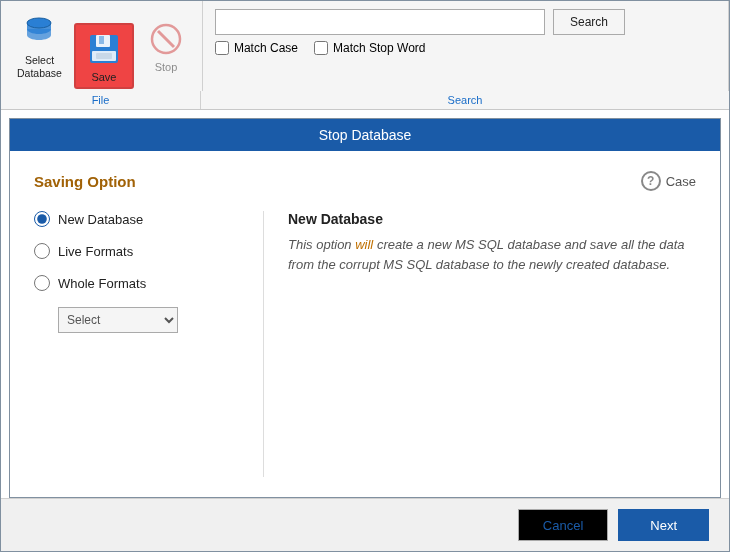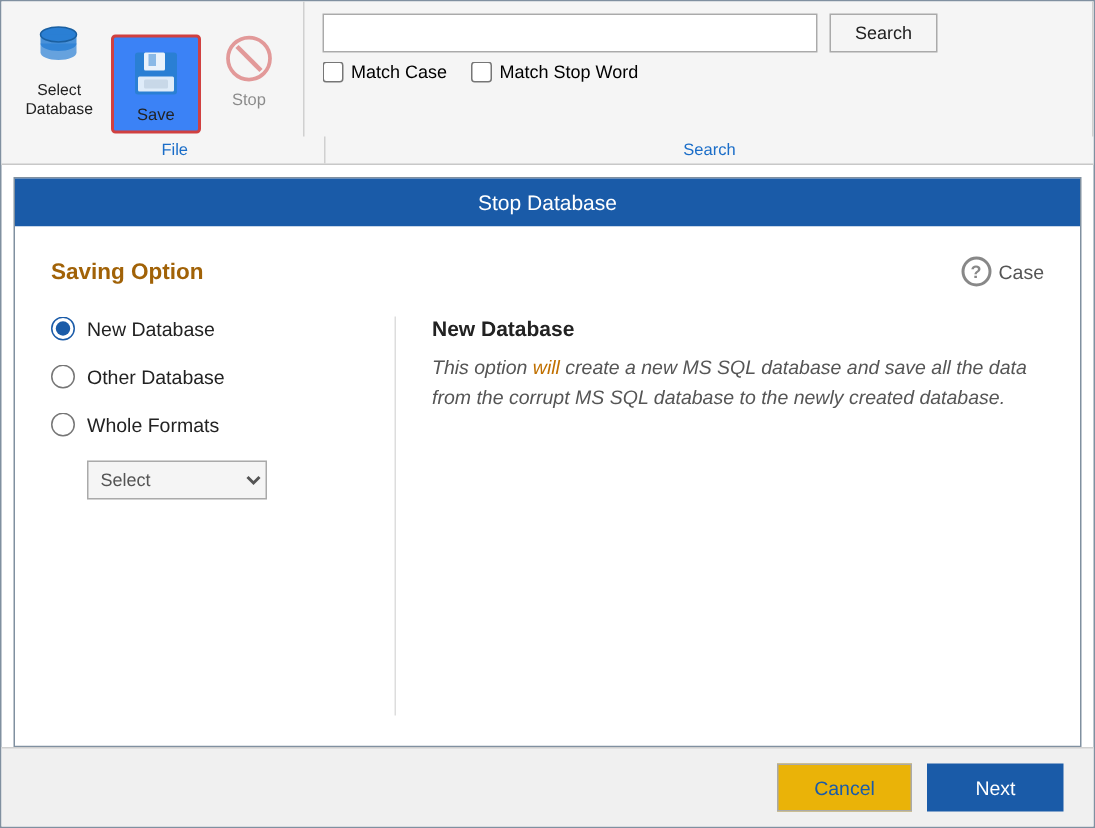--- a/index.html
+++ b/index.html
@@ -54,21 +54,21 @@
       align-items: center;
       justify-content: center;
       padding: 4px 8px;
       cursor: pointer;
       border-radius: 3px;
       min-width: 52px;
     }
 
     .ribbon-btn.active {
       border: 2px solid #d04040;
-      background: #3b82f6;
+      background: #ef4444;
       margin-top: 19px;
     }
 
     .ribbon-icon {
       width: 40px;
       height: 40px;
       display: flex;
       align-items: center;
       justify-content: center;
     }
@@ -76,21 +76,20 @@
     .ribbon-btn-label {
       font-size: 11px;
       color: #222;
       text-align: center;
       margin-top: 2px;
     }
 
     .ribbon-footer {
       display: flex;
       height: 18px;
-      margin-left: 16px;
     }
 
     .ribbon-footer-group {
       display: flex;
       align-items: center;
       justify-content: center;
       flex: 0 0 200px;
       font-size: 11px;
       color: #1a6dc8;
       border-right: 1px solid #d0d0d0;
@@ -287,21 +286,21 @@
       align-items: center;
       justify-content: flex-end;
       padding: 10px 20px;
       gap: 10px;
     }
 
     .btn-cancel {
       height: 32px;
       padding: 0 24px;
       border: 1px solid #aaa;
-      background: #eab308;
+      background: #000000;
       color: #1a5ba8;
       font-size: 13px;
       cursor: pointer;
     }
 
     .btn-next {
       height: 32px;
       padding: 4px 32px;
       border: none;
       background: #1a5ba8;
@@ -419,21 +418,21 @@
 
       <div class="dialog-main">
 
         <div class="options-panel">
           <label class="radio-option">
             <input type="radio" name="save-option" checked="" style="">
             <span class="radio-label">New Database</span>
           </label>
           <label class="radio-option">
             <input type="radio" name="save-option" style="">
-            <span class="radio-label">Other Database</span>
+            <span class="radio-label">Live Formats</span>
           </label>
           <label class="radio-option">
             <input type="radio" name="save-option" style="">
             <span class="radio-label">Whole Formats</span>
           </label>
           <select class="select-dropdown">
             <option>Select</option>
           </select>
         </div>
 

